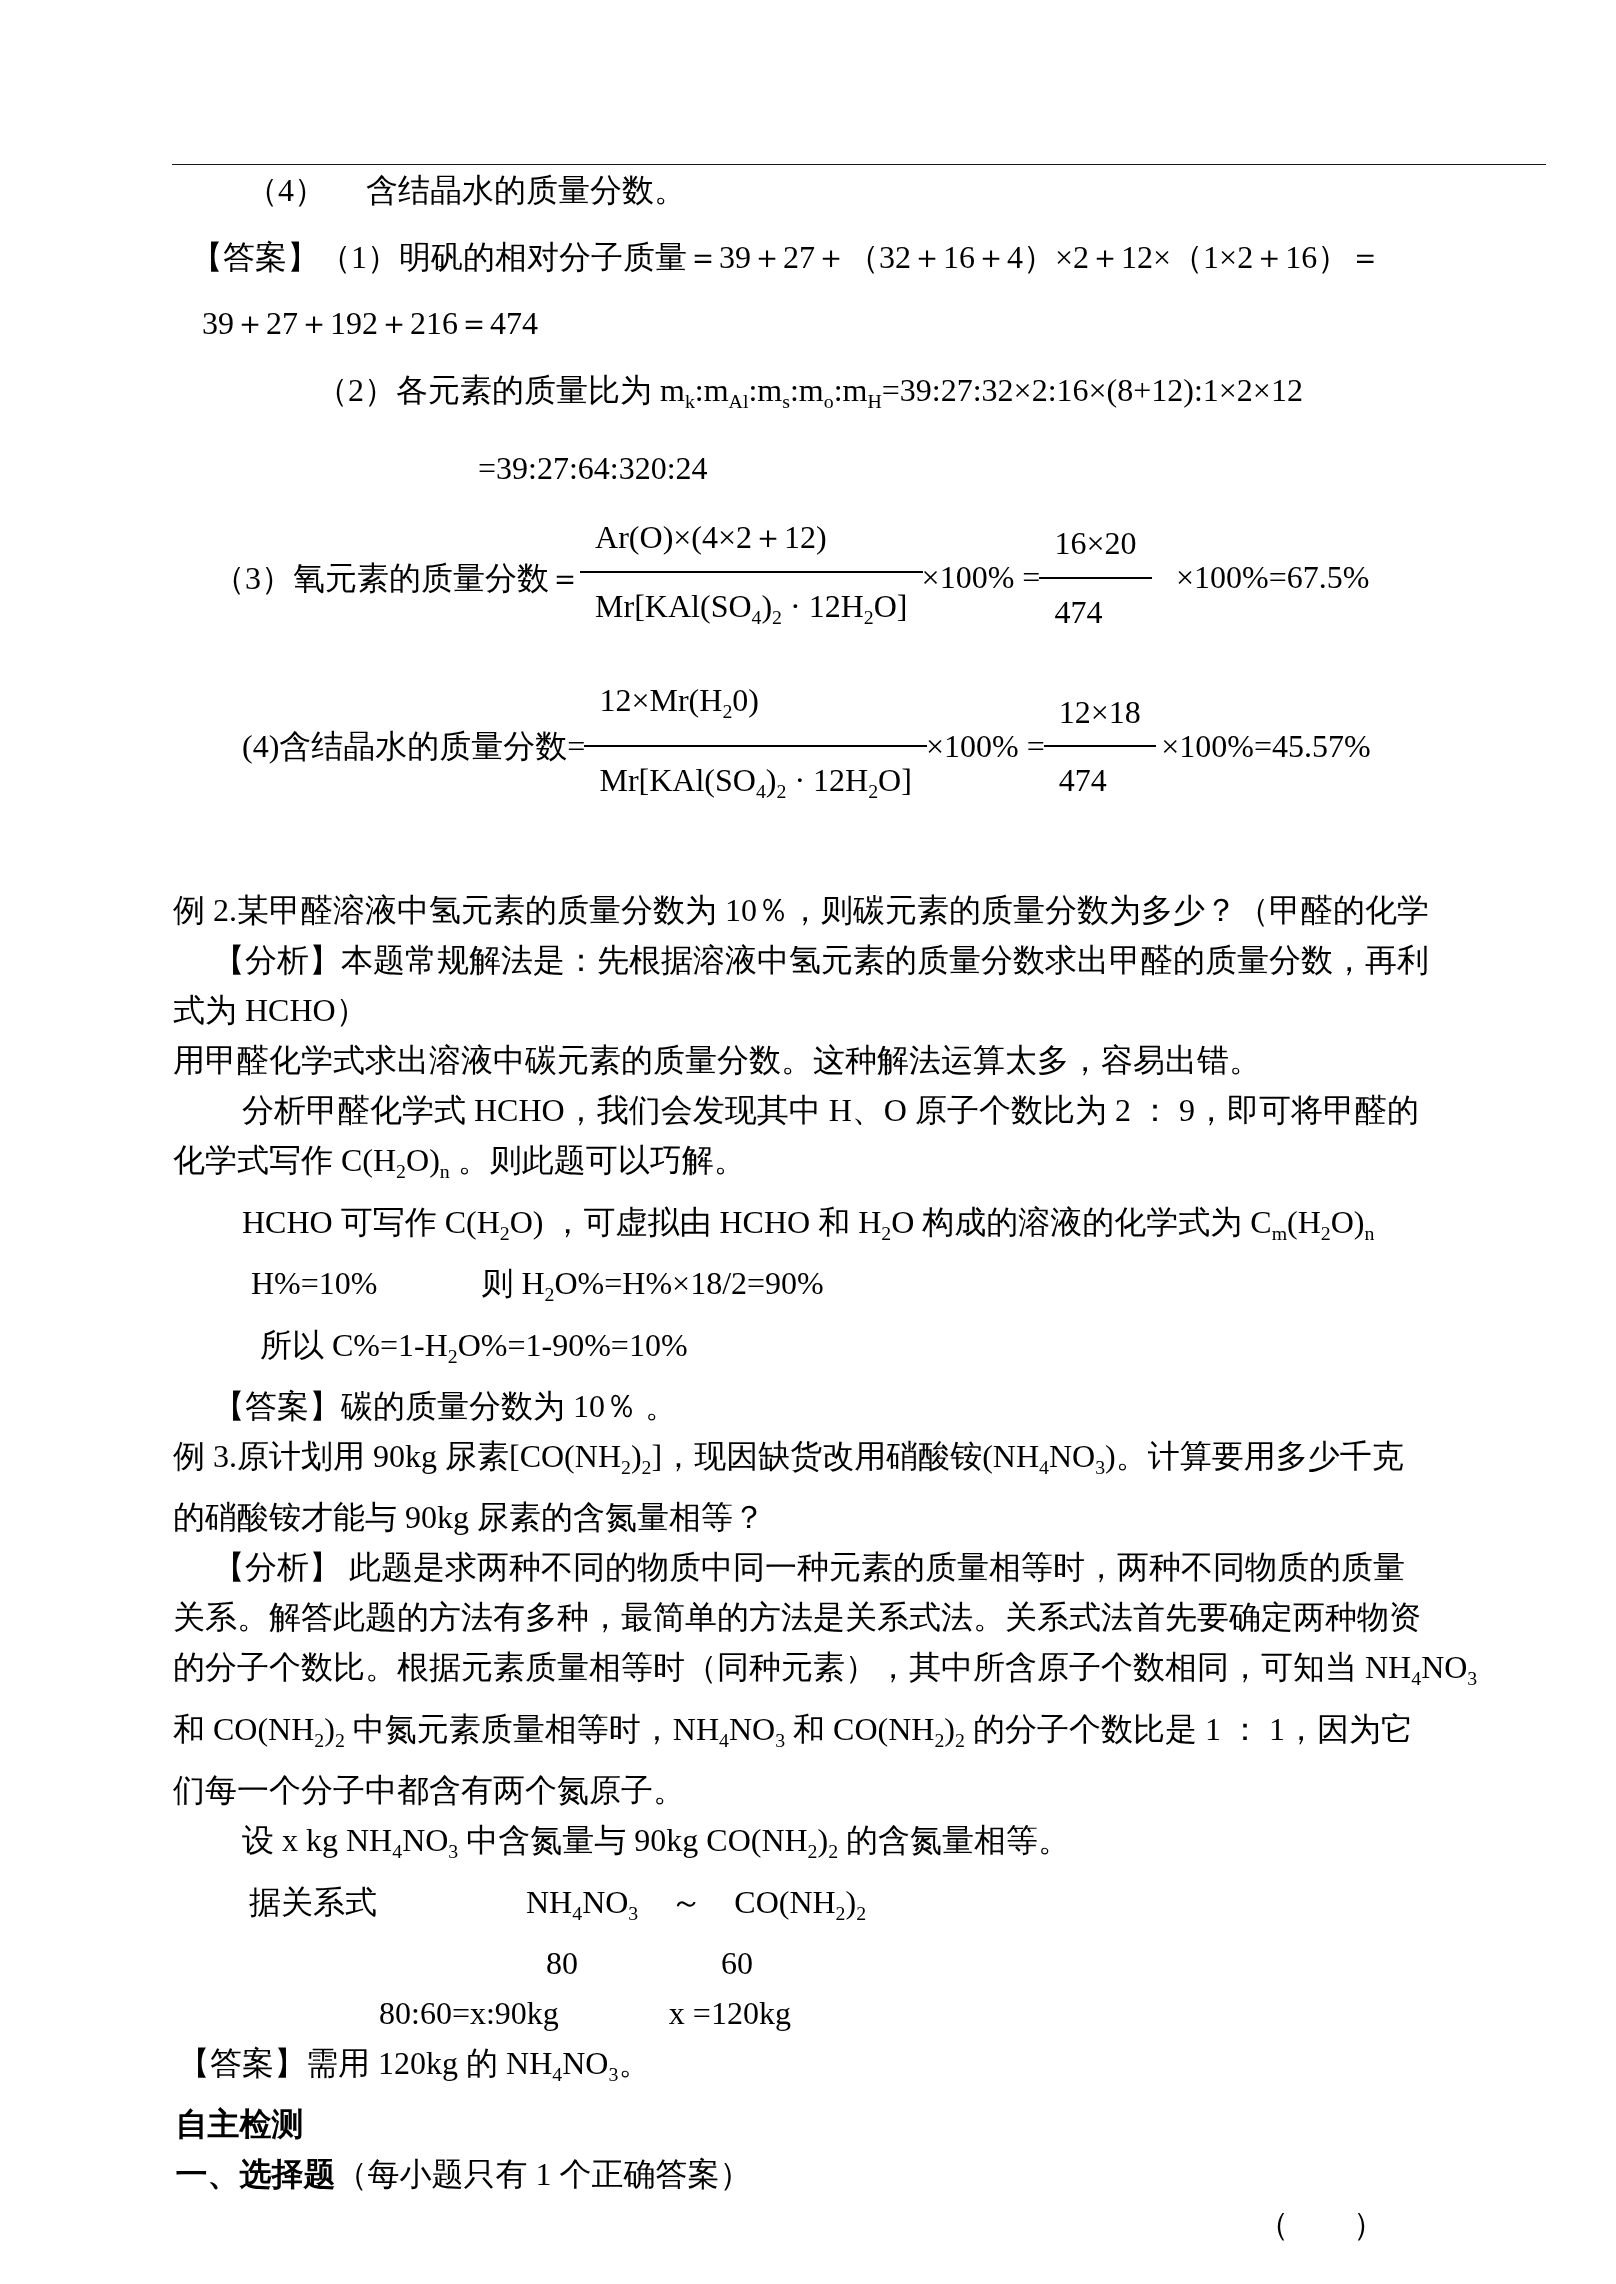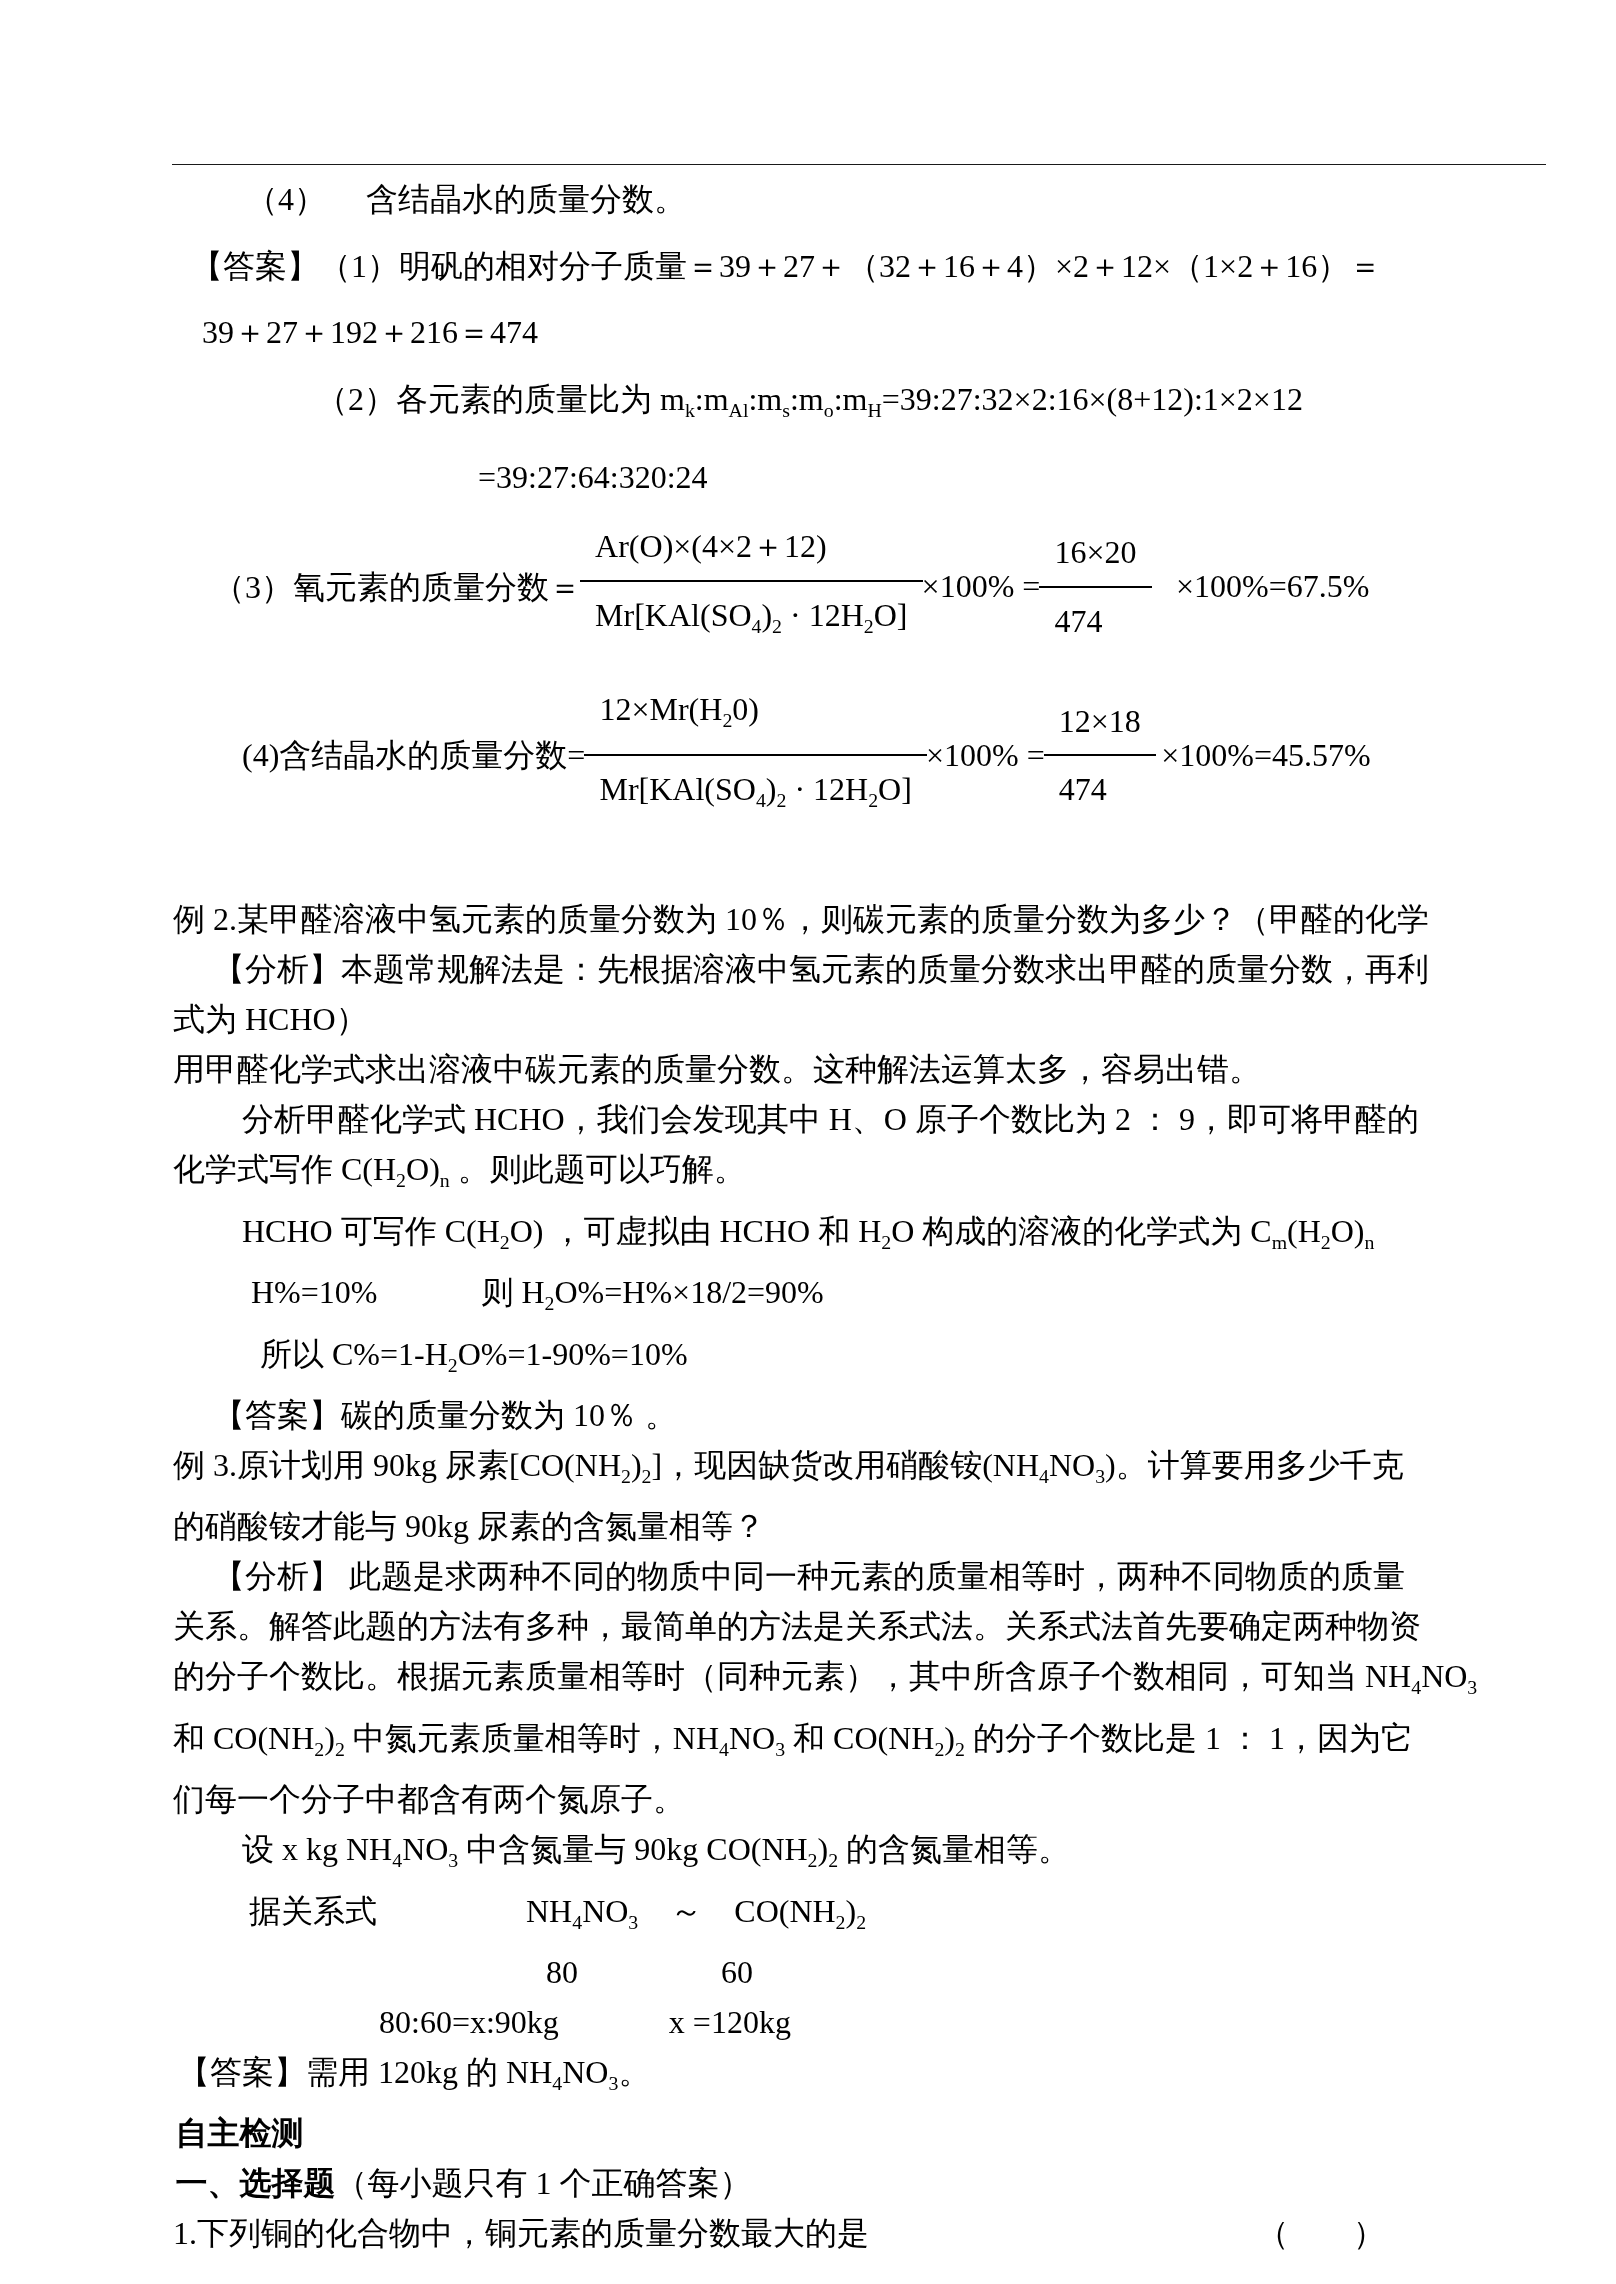--- a/index.html
+++ b/index.html
@@ -2,21 +2,21 @@
 <html style="font-size:10.2px"><head>
 <meta charset="utf-8">
 <style>
   html,body{margin:0;padding:0;}
   body{
     width:1616px;height:2284px;background:#ffffff;position:relative;color:#000;
     font-family:"Liberation Serif","DejaVu Serif",serif;font-size:32px;
     overflow:hidden;
   }
   .top-rule{position:absolute;left:172px;top:164px;width:1374px;border-top:1.9px solid #1a1a1a;}
-  .content{position:absolute;left:173px;top:174px;width:1371px;}
+  .content{position:absolute;left:173px;top:165px;width:1371px;}
   .line{line-height:50px;white-space:nowrap;}
   .sp{margin-bottom:16.6px;}
   .bold{font-weight:bold;}
   .eq-row{display:flex;align-items:center;white-space:nowrap;}
   .eq-row .lbl{line-height:50px;}
   .frac{display:inline-flex;flex-direction:column;margin:12px 9px;}
   .frac .fr-txt{line-height:41px;padding:0 5.1px;}
   .frac .bar{align-self:stretch;height:0;border-top:2.5px solid #000;margin:12.7px -10.2px;}
   .q-row{display:flex;}
   .q-row .bracket{margin-left:auto;margin-right:159px;}
@@ -104,19 +104,18 @@
       <span style="margin-left:206px">80:60=x:90kg</span>
       <span style="margin-left:102px">x =120kg</span>
     </div>
     <div class="line" style="margin-left:5.1px">【答案】需用 120kg 的 NH<sub>4</sub>NO<sub>3</sub>。</div>
 
     <div class="line bold" style="margin-left:2.5px">自主检测</div>
     <div class="line" style="margin-left:2.5px">
       <span class="bold">一、选择题</span><span>（每小题只有 1 个正确答案）</span>
     </div>
     <div class="line q-row">
-      <span>1.下列铜的化合物中，铜元素的质量分数最大的是</span>
       <span class="bracket">（　　）</span>
     </div>
 
   </div>
 </div>
 
 
 </body></html>

